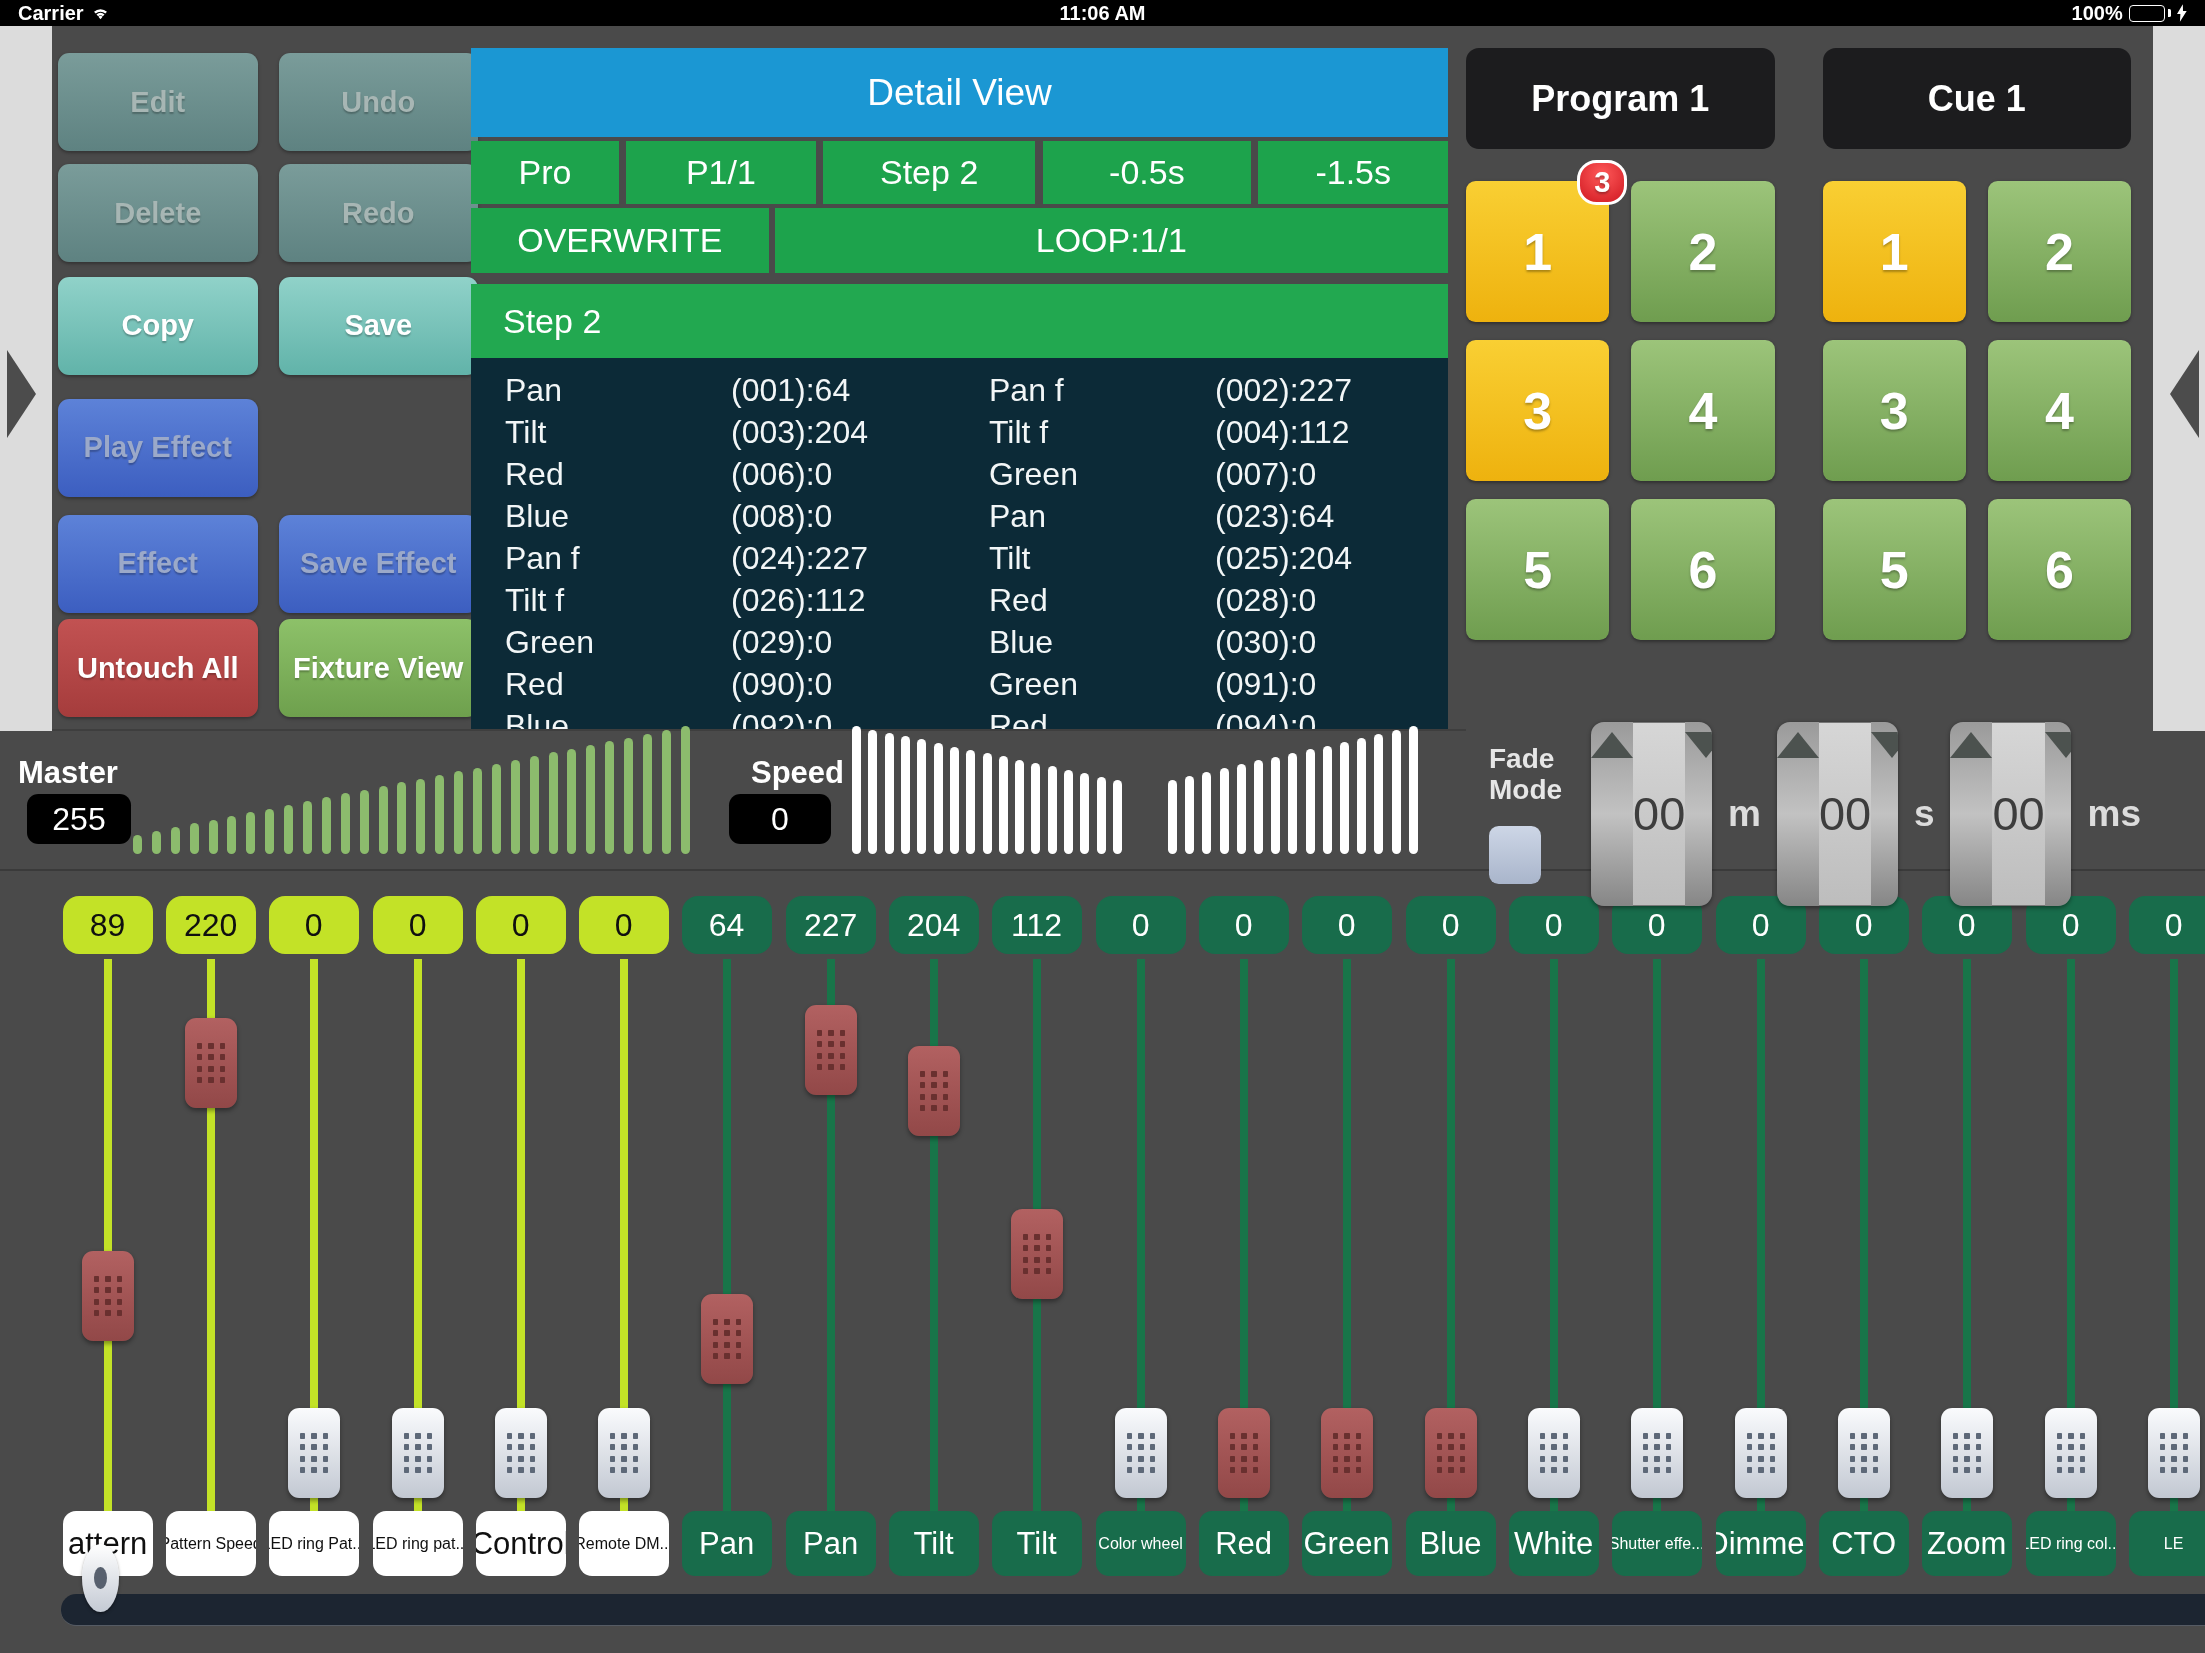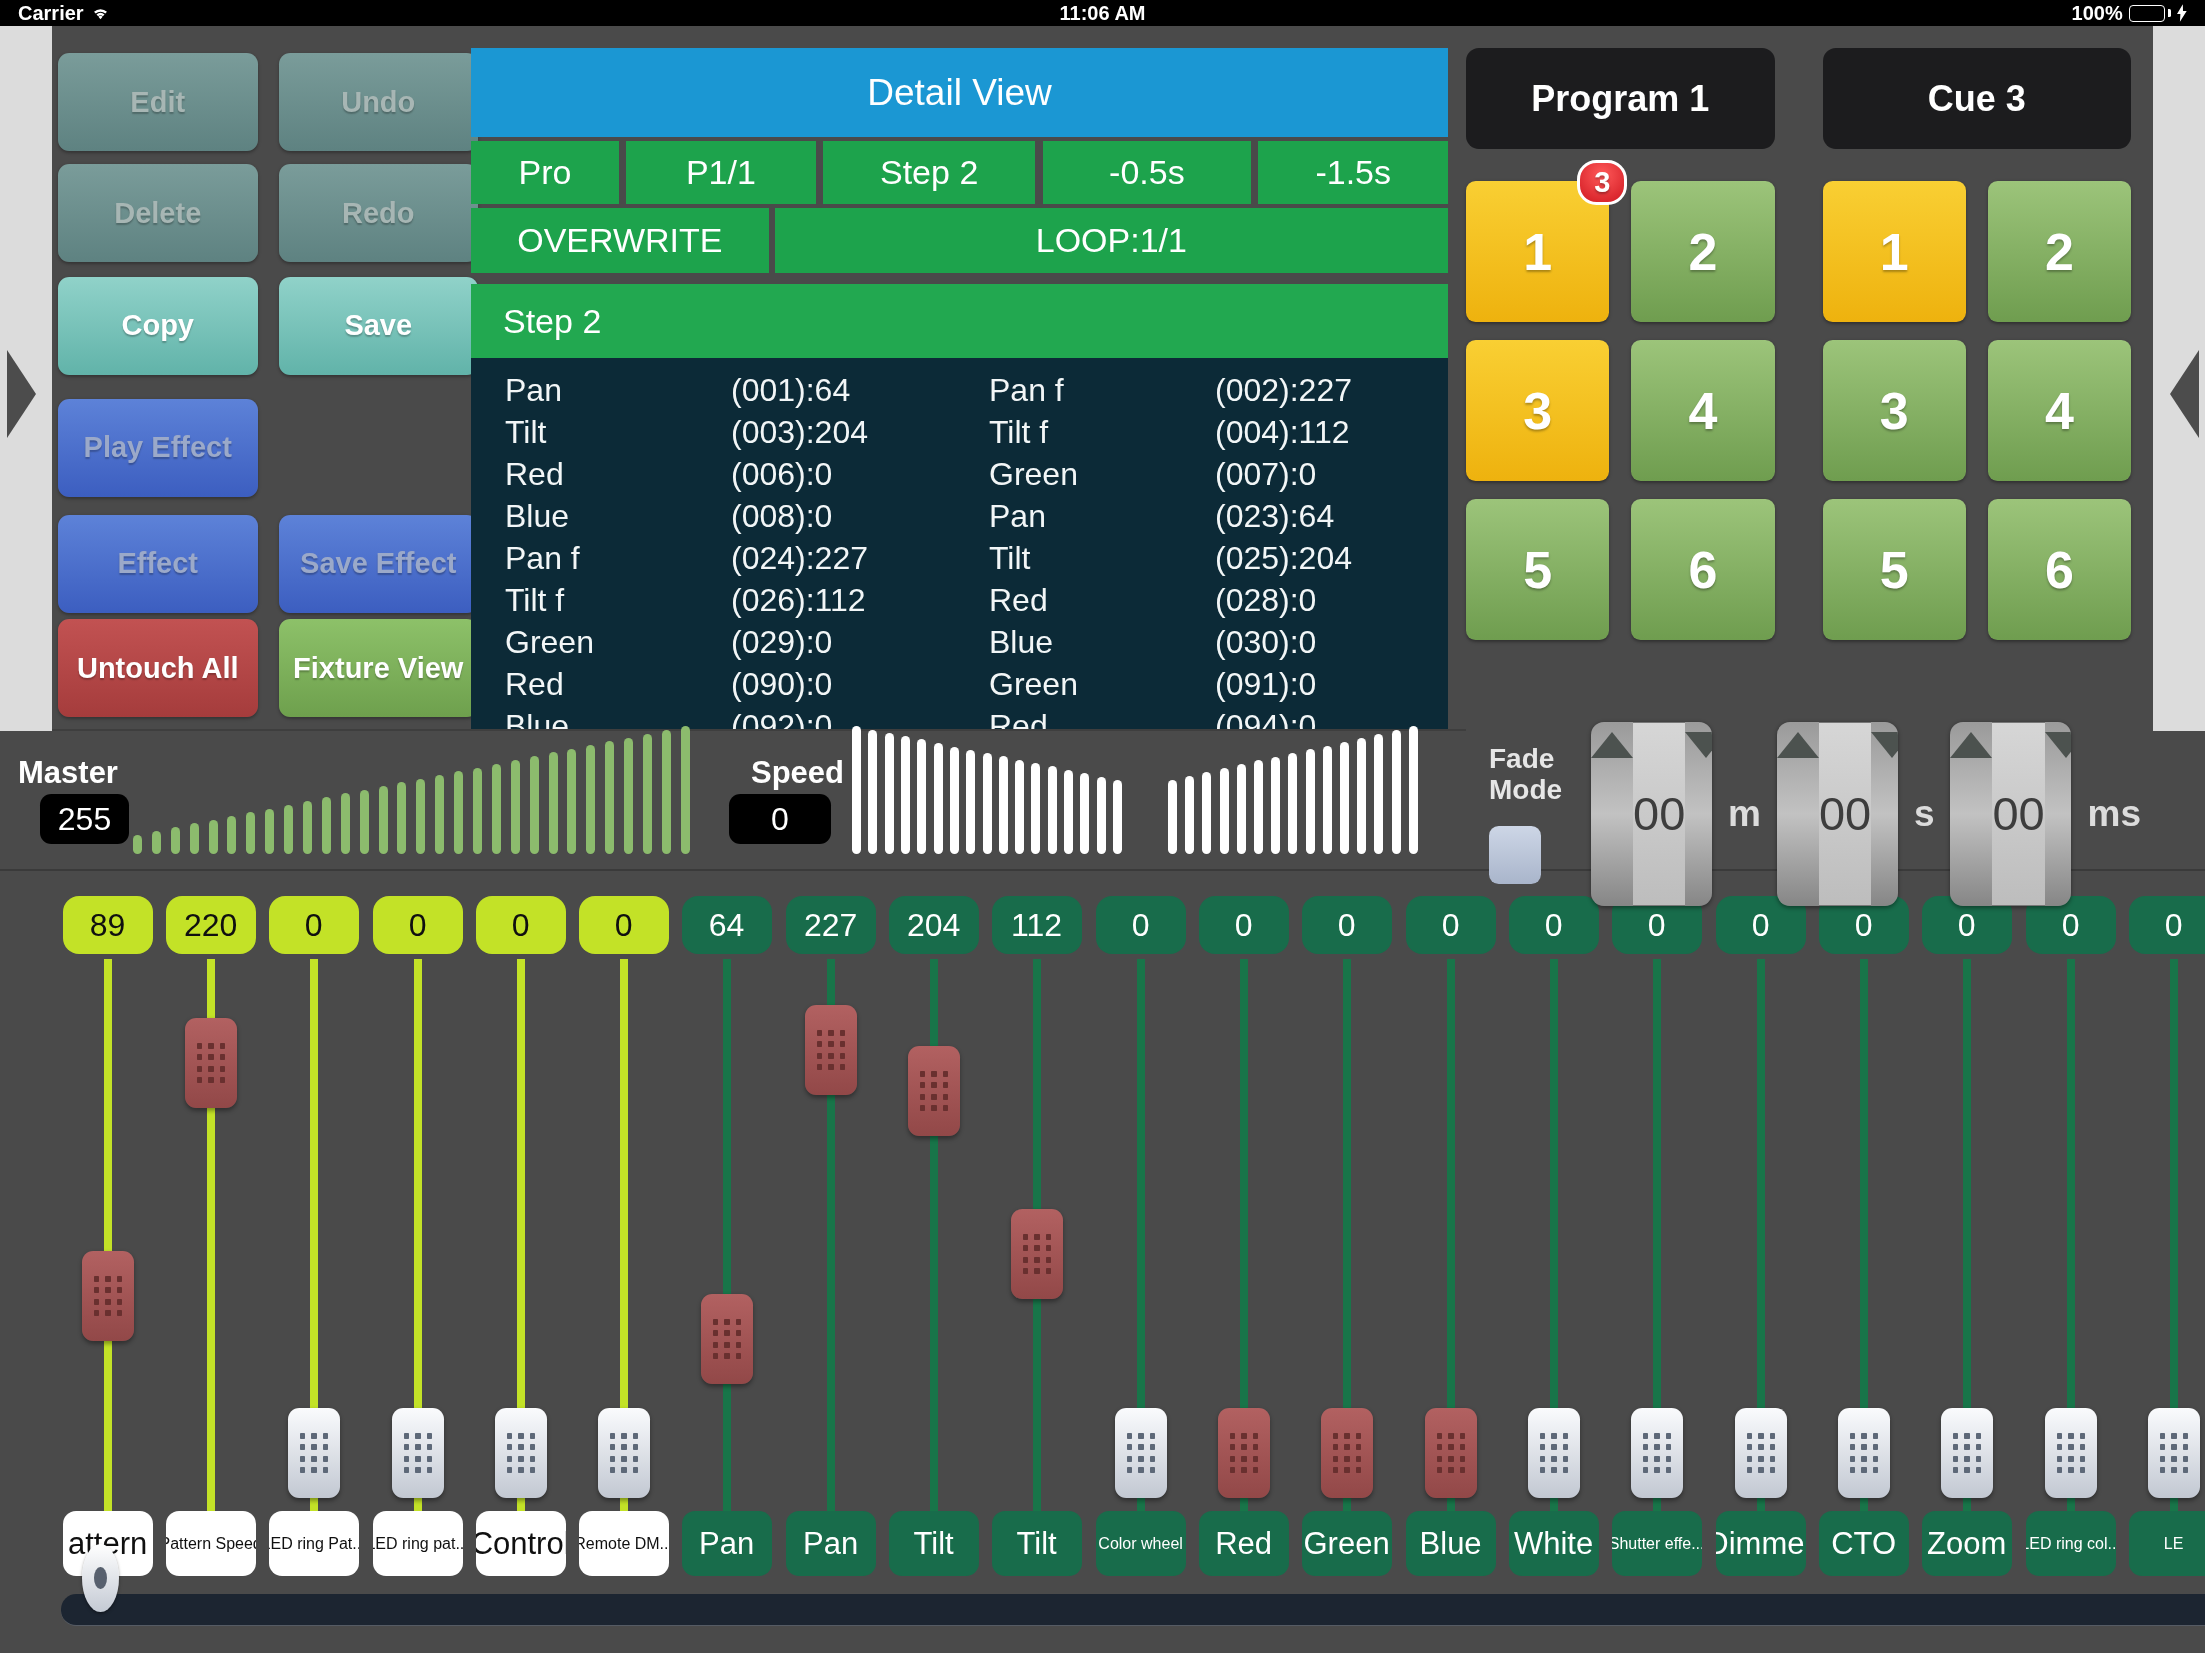--- a/index.html
+++ b/index.html
@@ -70,21 +70,21 @@
           font-size:47px;color:#3d3d3d;border-top:1.6px solid #777;border-bottom:1.6px solid #777;}
   .tri-up{width:0;height:0;border-left:21px solid transparent;border-right:21px solid transparent;border-bottom:26px solid #4c524f;}
   .tri-dn{width:0;height:0;border-left:21px solid transparent;border-right:21px solid transparent;border-top:26px solid #4c524f;}
   .st-unit{color:#dcdcdc;font-size:37px;font-weight:bold;}
   
   .hline1{position:absolute;left:0;top:729px;width:1466px;height:1.6px;background:#3e3e3e;}
   .hline2{position:absolute;left:0;top:869px;width:100%;height:2.4px;background:#3a3a3a;}
   .master-label{position:absolute;left:18px;top:755px;color:#fff;font-size:31px;font-weight:bold;}
   .val-box{position:absolute;background:#000;border-radius:11.3px;color:#fff;font-size:32px;
            display:flex;align-items:center;justify-content:center;cursor:pointer;}
-  .master-box{left:40px;top:794px;width:89px;height:50px;}
+  .master-box{left:27px;top:794px;width:104px;height:50px;}
   .speed-label{position:absolute;left:751px;top:755px;color:#fff;font-size:31px;font-weight:bold;}
   .speed-box{left:729px;top:794px;width:102px;height:50px;}
   .bars{position:absolute;display:flex;justify-content:space-between;align-items:flex-end;cursor:pointer;}
   .bars span{width:9px;border-radius:4.8px;display:block;}
   .bars.master-bars{left:133px;top:725px;width:557px;height:129px;}
   .bars.master-bars span{background:#8cbb6d;}
   .bars.speedA{left:852px;top:725px;width:270px;height:129px;}
   .bars.speedB{left:1168px;top:725px;width:250px;height:129px;}
   .bars.speedA span,.bars.speedB span{background:#fff;}
   
@@ -230,21 +230,21 @@
         <div>Blue</div>
         <div>(092):0</div>
         <div>Red</div>
         <div>(094):0</div>
       </div>
   </div>
 
   <div class="right-panel">
     <div class="hdr-row">
       <div class="hdr">Program 1</div>
-      <div class="hdr">Cue 3</div>
+      <div class="hdr">Cue 1</div>
     </div>
     <div class="pad-groups">
       <div class="pad-grid" id="program-pads">
           <div class="pad yellow">1<div class="pad-badge">3</div></div>
           <div class="pad green">2</div>
           <div class="pad yellow">3</div>
           <div class="pad green">4</div>
           <div class="pad green">5</div>
           <div class="pad green">6</div>
         </div>

